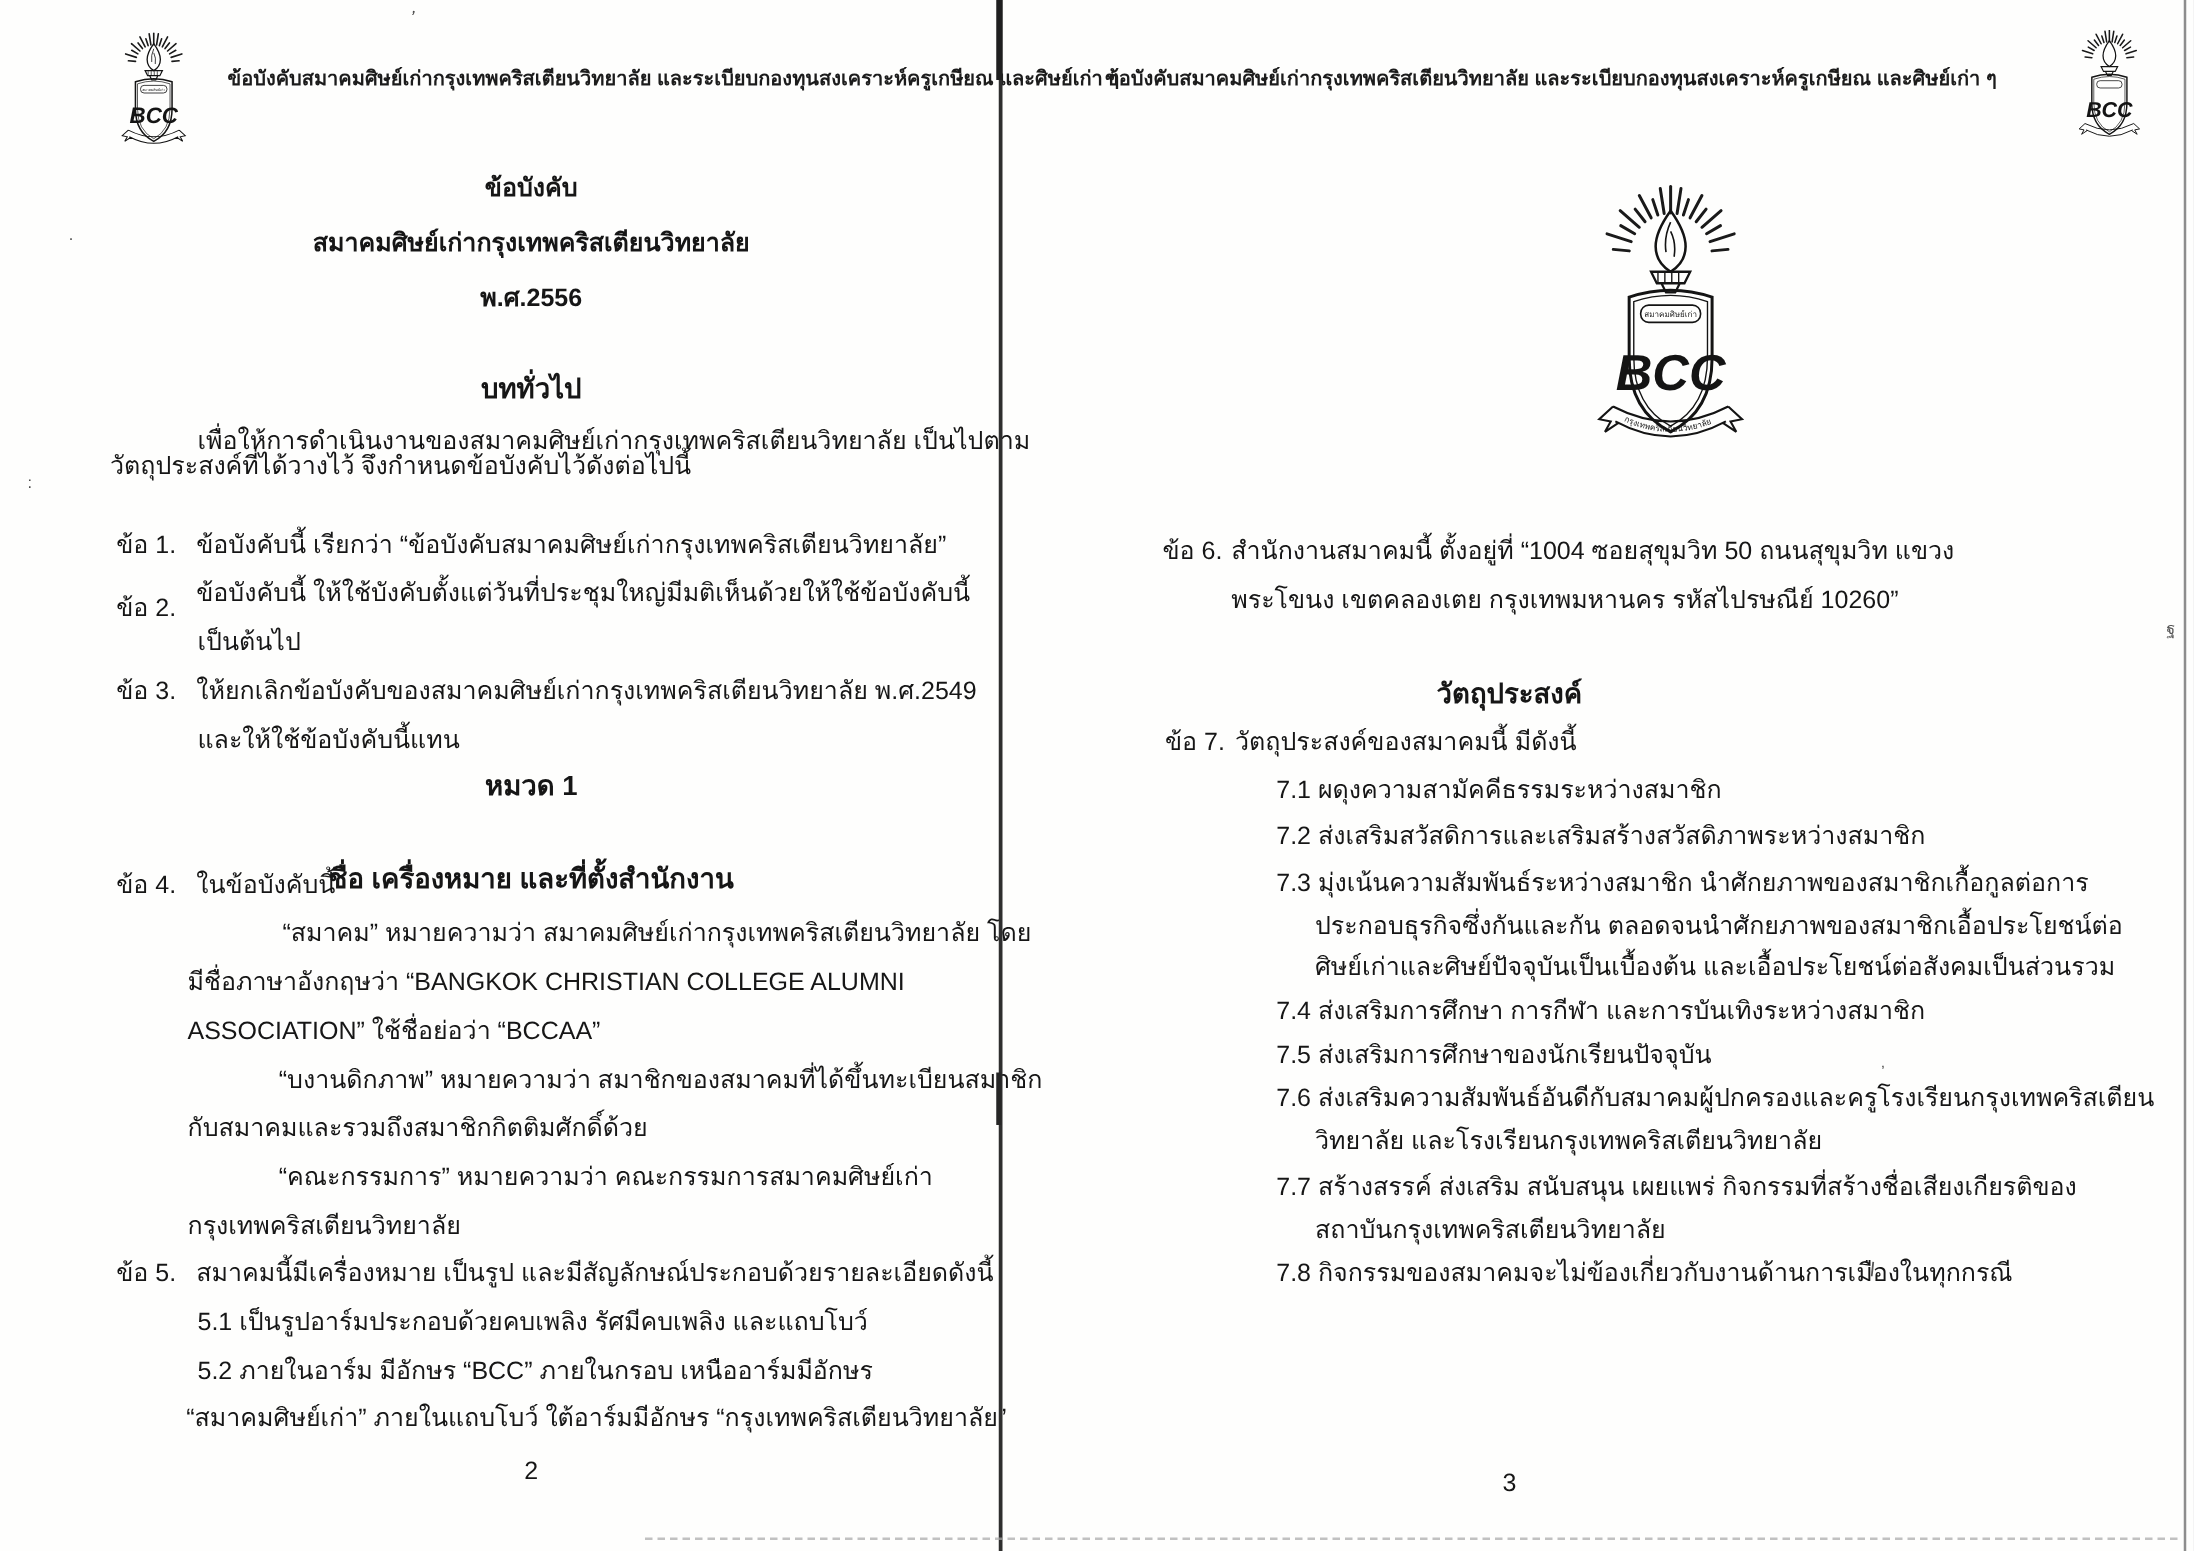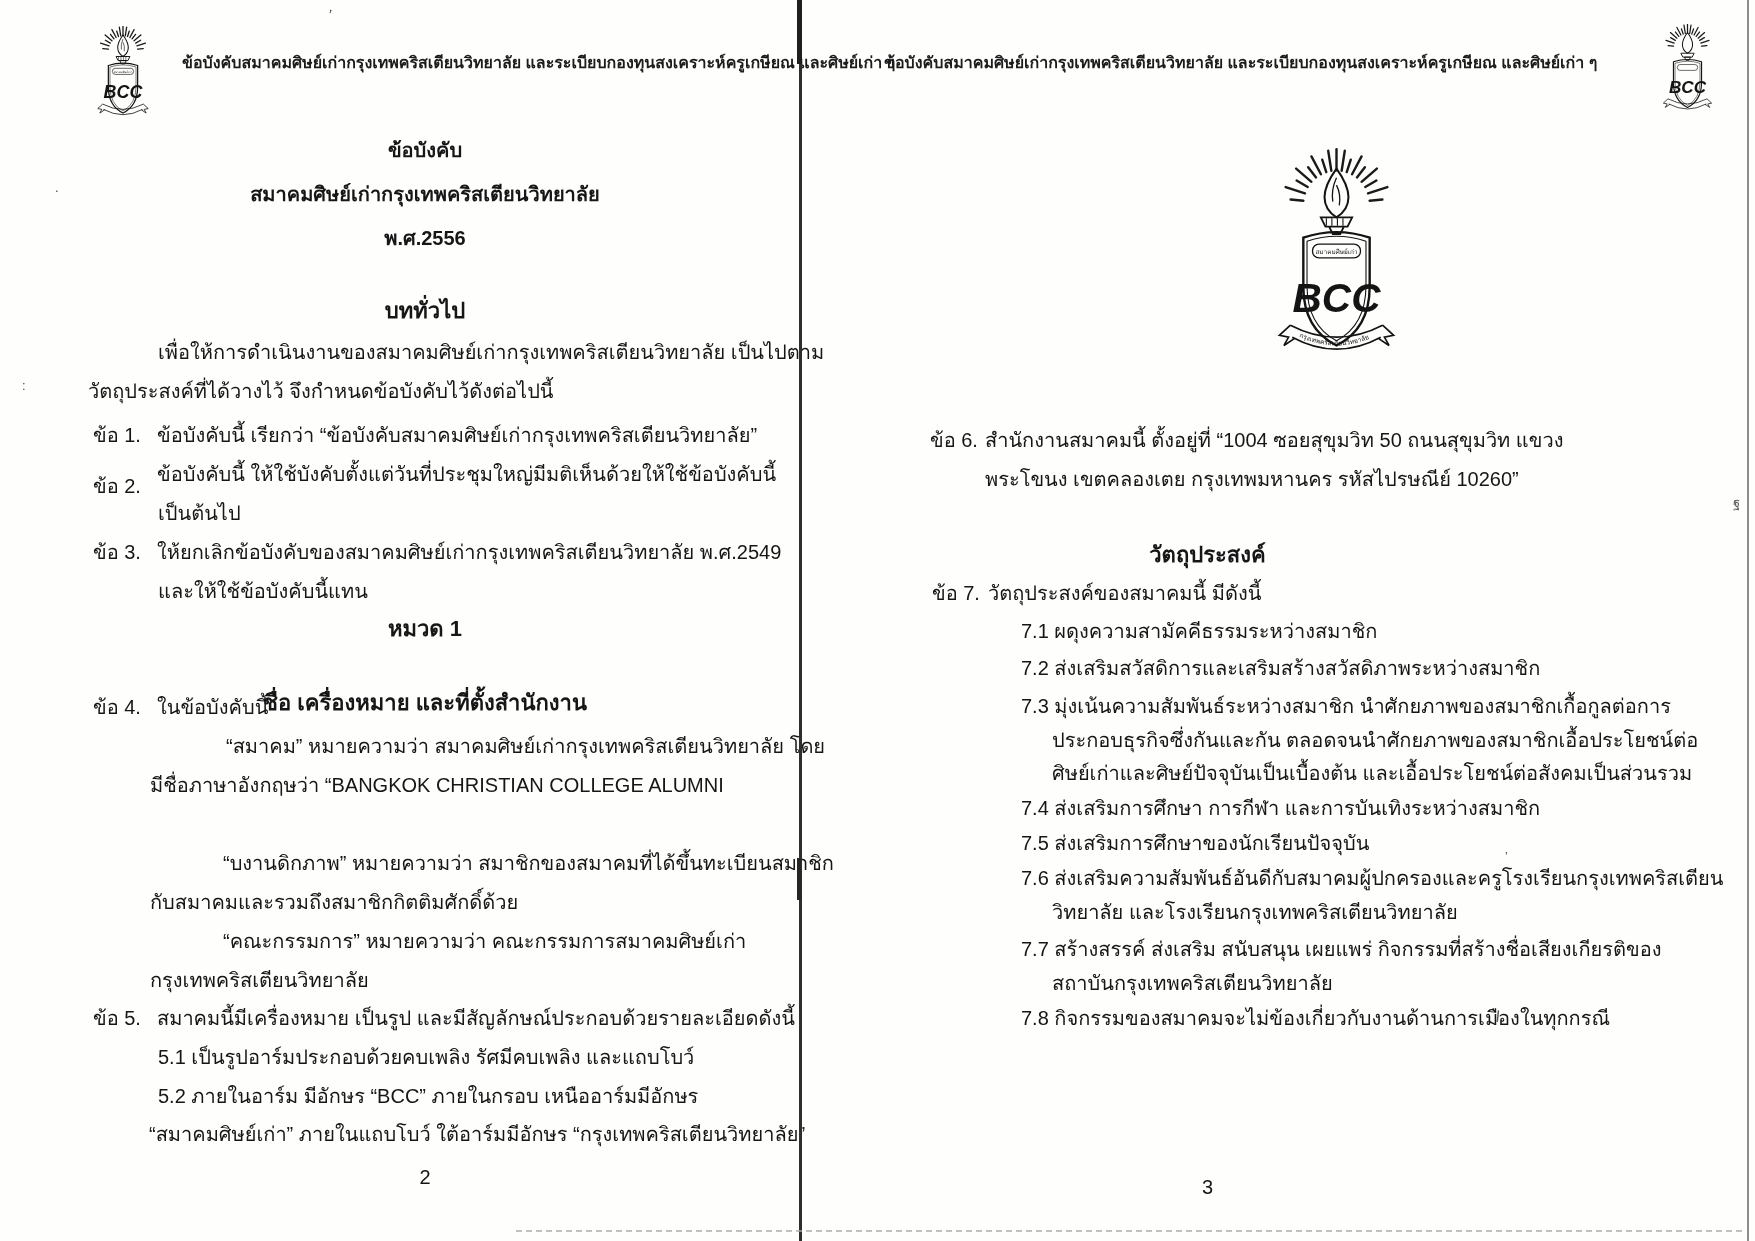--- a/index.html
+++ b/index.html
@@ -65,21 +65,21 @@
 
   <div class="abs run-head" style="left:182px;top:50px;">ข้อบังคับสมาคมศิษย์เก่ากรุงเทพคริสเตียนวิทยาลัย และระเบียบกองทุนสงเคราะห์ครูเกษียณ และศิษย์เก่า ๆ</div>
 
   <div class="abs doc-title lp-center" style="top:134px;">ข้อบังคับ</div>
   <div class="abs doc-title lp-center" style="top:178px;">สมาคมศิษย์เก่ากรุงเทพคริสเตียนวิทยาลัย</div>
   <div class="abs doc-title lp-center" style="top:222px;">พ.ศ.2556</div>
 
   <div class="abs heading lp-center" style="top:293px;">บททั่วไป</div>
 
   <div class="abs body-ln" style="left:158px;top:336px;">เพื่อให้การดำเนินงานของสมาคมศิษย์เก่ากรุงเทพคริสเตียนวิทยาลัย เป็นไปตาม</div>
-  <div class="abs body-ln" style="left:88px;top:375px;">วัตถุประสงค์ที่ได้วางไว้ จึงกำหนดข้อบังคับไว้ดังต่อไปนี้</div>
+  <div class="abs body-ln" style="left:88px;top:356px;font-family:Liberation Serif, serif;">วัตถุประสงค์ที่ได้วางไว้ จึงกำหนดข้อบังคับไว้ดังต่อไปนี้</div>
 
   <div class="abs clause" style="left:93px;top:419px;">
     <span class="num" style="width:64px;">ข้อ 1.</span>
     <span>ข้อบังคับนี้ เรียกว่า “ข้อบังคับสมาคมศิษย์เก่ากรุงเทพคริสเตียนวิทยาลัย”</span>
   </div>
   <div class="abs clause" style="left:93px;top:458px;">
     <span class="num" style="width:64px;margin-top:12px;">ข้อ 2.</span>
     <span>ข้อบังคับนี้ ให้ใช้บังคับตั้งแต่วันที่ประชุมใหญ่มีมติเห็นด้วยให้ใช้ข้อบังคับนี้</span>
   </div>
   <div class="abs body-ln" style="left:158px;top:497px;">เป็นต้นไป</div>
@@ -91,20 +91,21 @@
 
   <div class="abs heading lp-center" style="top:611px;">หมวด 1</div>
   <div class="abs heading lp-center" style="top:649px;margin-top:36px;">ชื่อ เครื่องหมาย และที่ตั้งสำนักงาน</div>
 
   <div class="abs clause" style="left:93px;top:691px;">
     <span class="num" style="width:64px;">ข้อ 4.</span>
     <span>ในข้อบังคับนี้</span>
   </div>
   <div class="abs body-ln" style="left:226px;top:730px;">“สมาคม” หมายความว่า สมาคมศิษย์เก่ากรุงเทพคริสเตียนวิทยาลัย โดย</div>
   <div class="abs body-ln" style="left:150px;top:769px;">มีชื่อภาษาอังกฤษว่า “BANGKOK CHRISTIAN COLLEGE ALUMNI</div>
+  <div class="abs body-ln" style="left:150px;top:808px;">ASSOCIATION” ใช้ชื่อย่อว่า “BCCAA”</div>
   <div class="abs body-ln" style="left:223px;top:847px;">“บงานดิกภาพ” หมายความว่า สมาชิกของสมาคมที่ได้ขึ้นทะเบียนสมาชิก</div>
   <div class="abs body-ln" style="left:150px;top:886px;">กับสมาคมและรวมถึงสมาชิกกิตติมศักดิ์ด้วย</div>
   <div class="abs body-ln" style="left:223px;top:925px;">“คณะกรรมการ”  หมายความว่า คณะกรรมการสมาคมศิษย์เก่า</div>
   <div class="abs body-ln" style="left:150px;top:964px;">กรุงเทพคริสเตียนวิทยาลัย</div>
 
   <div class="abs clause" style="left:93px;top:1002px;">
     <span class="num" style="width:64px;">ข้อ 5.</span>
     <span>สมาคมนี้มีเครื่องหมาย เป็นรูป และมีสัญลักษณ์ประกอบด้วยรายละเอียดดังนี้</span>
   </div>
   <div class="abs body-ln" style="left:158px;top:1041px;">5.1 เป็นรูปอาร์มประกอบด้วยคบเพลิง รัศมีคบเพลิง และแถบโบว์</div>

